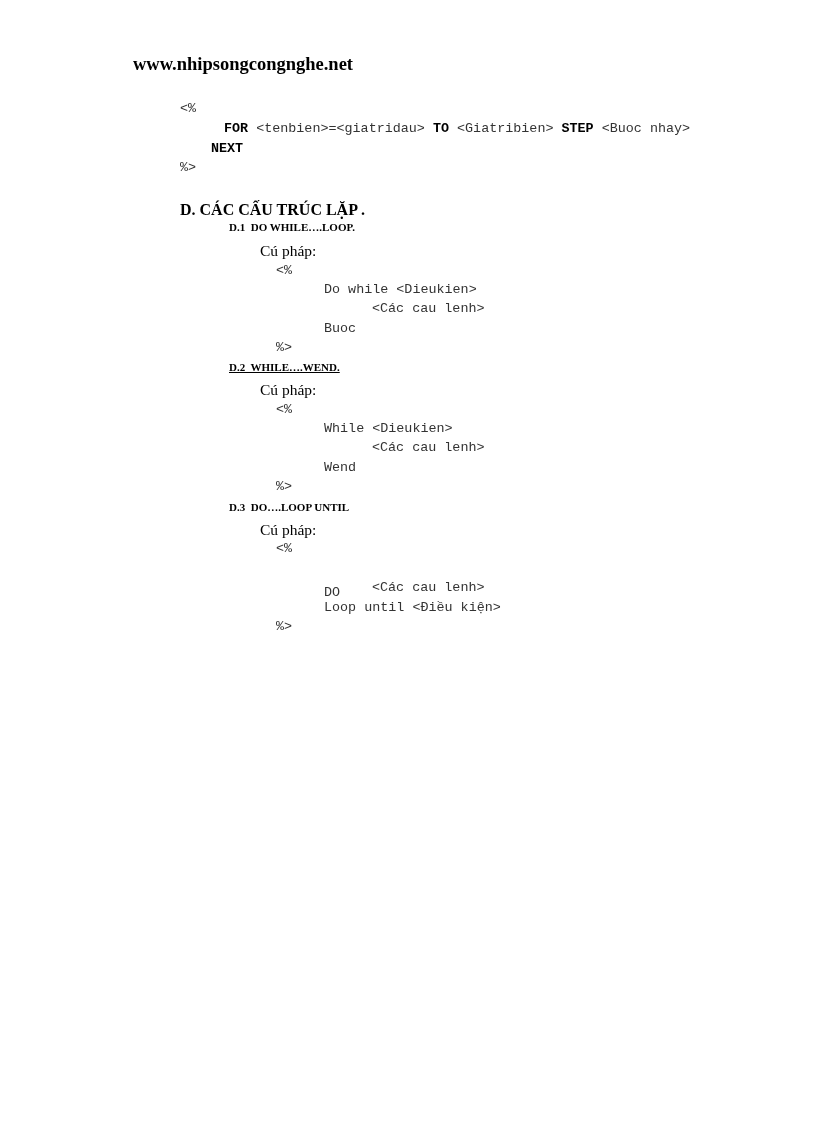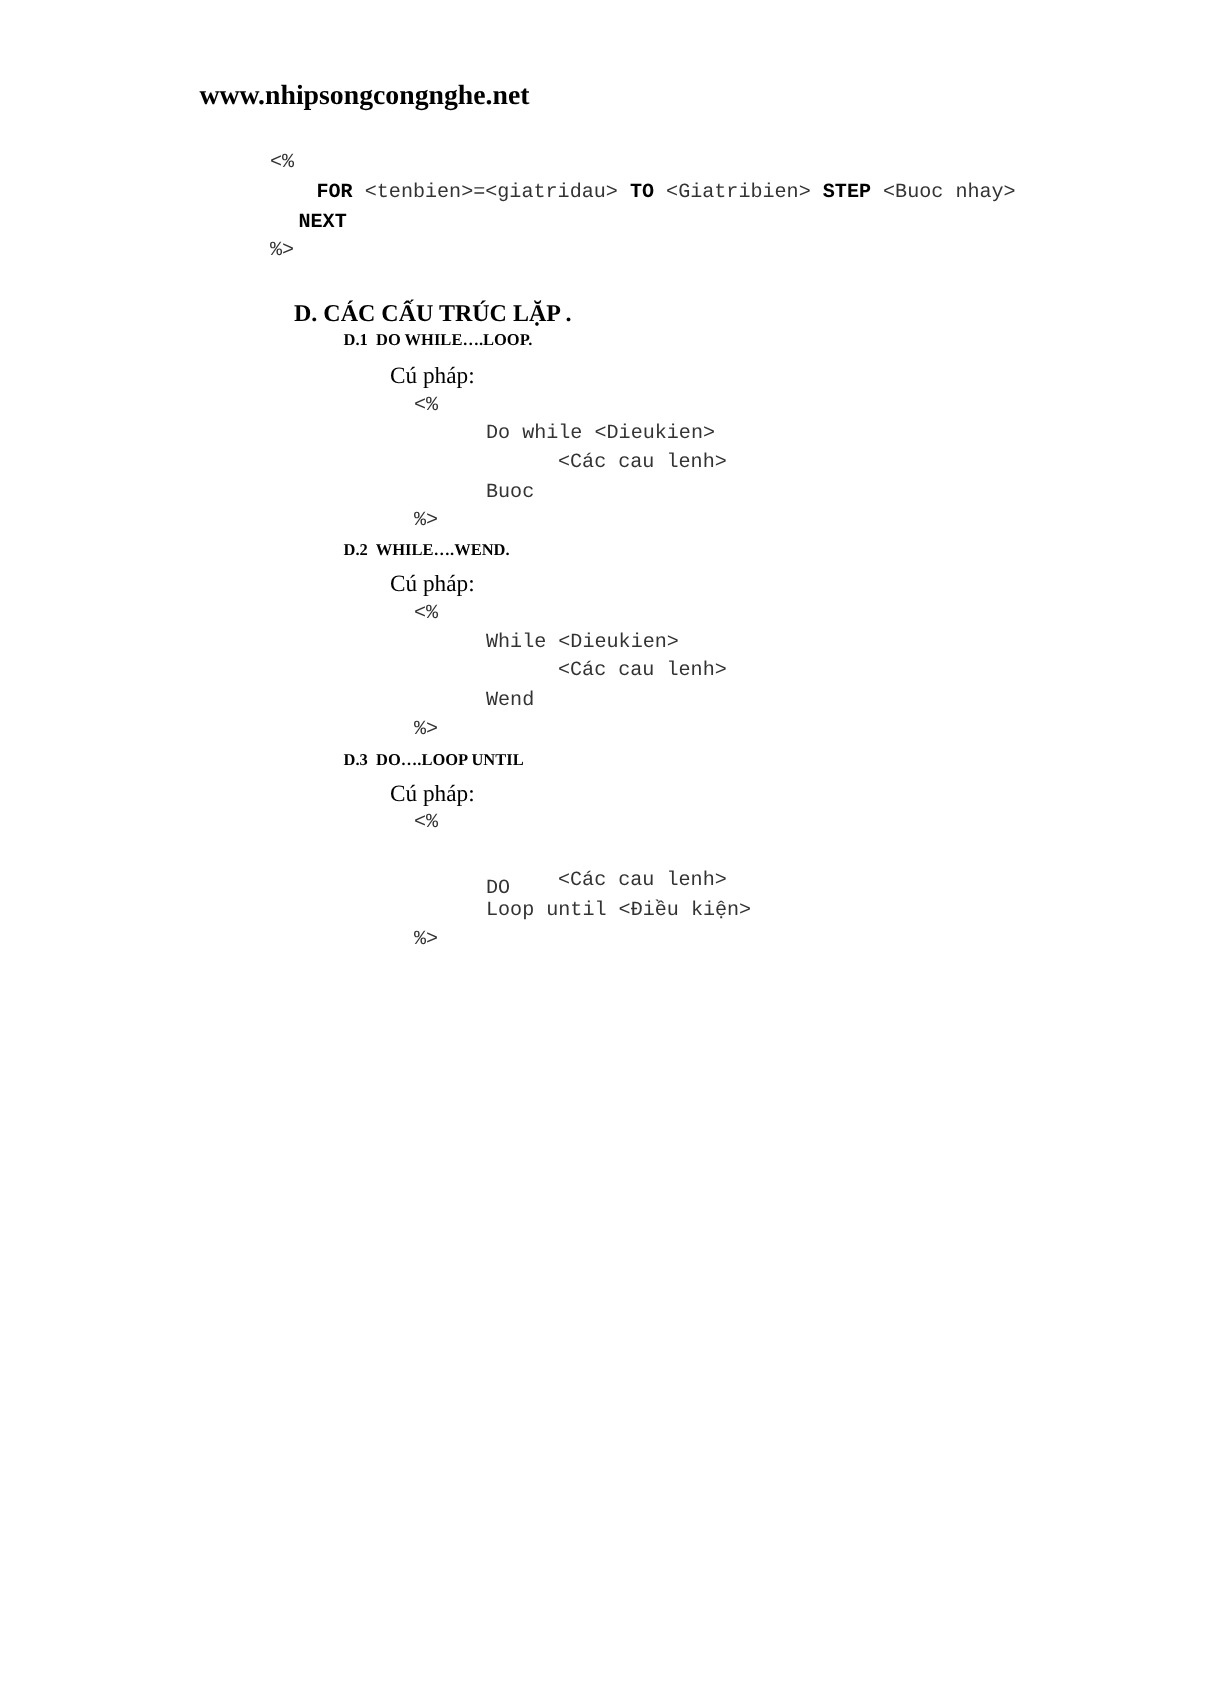--- a/index.html
+++ b/index.html
@@ -1,47 +1,47 @@
 <!DOCTYPE html>
 <html><head>
 <meta charset="utf-8">
 <style>
   html, body { margin:0; padding:0; background:#ffffff; }
   body { width:816px; height:1123px; position:relative; overflow:hidden; color:#000; }
   .serif { font-family: "Liberation Serif", "DejaVu Serif", serif; }
   .mono { font-family: "Liberation Mono", "DejaVu Sans Mono", monospace; font-size:13.4px; color:#333; }
   .abs { position:absolute; white-space:pre; line-height:1; }
   .site { left:133px; top:55px; font-weight:bold; font-size:18.5px; }
-  .h1 { font-weight:bold; font-size:16px;margin-left:16px; }
+  .h1 { font-weight:bold; font-size:16px; }
   .h2 { font-weight:bold; font-size:11px; }
   .h3 { font-weight:normal; font-size:15.5px; }
   b.kw { font-weight:bold; color:#000; }
 </style>
 </head>
 <body>
 
 <div>
   <div class="abs serif site">www.nhipsongcongnghe.net</div>
 
   <div class="abs mono" style="left:180px; top:102px;">&lt;%</div>
-  <div class="abs mono" style="left:211px; top:122px;"><b class="kw">FOR</b><span> &lt;tenbien&gt;=&lt;giatridau&gt; </span><b class="kw">TO</b><span> &lt;Giatribien&gt; </span><b class="kw">STEP</b><span> &lt;Buoc nhay&gt;</span></div>
-  <div class="abs mono" style="left:199px; top:142px;"><b class="kw">NEXT</b></div>
+  <div class="abs mono" style="left:224px; top:122px;"><b class="kw">FOR</b><span> &lt;tenbien&gt;=&lt;giatridau&gt; </span><b class="kw">TO</b><span> &lt;Giatribien&gt; </span><b class="kw">STEP</b><span> &lt;Buoc nhay&gt;</span></div>
+  <div class="abs mono" style="left:211px; top:142px;"><b class="kw">NEXT</b></div>
   <div class="abs mono" style="left:180px; top:161px;">%&gt;</div>
 
   <div class="abs serif h1" style="left:180px; top:202px;">D. CÁC CẤU TRÚC LẶP .</div>
 
   <div class="abs serif h2" style="left:229px; top:222px;">D.1  DO WHILE….LOOP.</div>
   <div class="abs serif h3" style="left:260px; top:243px;">Cú pháp:</div>
   <div class="abs mono" style="left:276px; top:264px;">&lt;%</div>
   <div class="abs mono" style="left:324px; top:283px;text-align:center;">Do while &lt;Dieukien&gt;</div>
   <div class="abs mono" style="left:372px; top:302px;">&lt;Các cau lenh&gt;</div>
   <div class="abs mono" style="left:324px; top:322px;">Buoc</div>
   <div class="abs mono" style="left:276px; top:341px;">%&gt;</div>
 
-  <div class="abs serif h2" style="left:229px; top:362px;">D.2  WHILE….WEND.</div>
+  <div class="abs serif h2" style="left:229px; top:362px;text-decoration:underline;">D.2  WHILE….WEND.</div>
   <div class="abs serif h3" style="left:260px; top:382px;">Cú pháp:</div>
   <div class="abs mono" style="left:276px; top:403px;">&lt;%</div>
   <div class="abs mono" style="left:324px; top:422px;">While &lt;Dieukien&gt;</div>
   <div class="abs mono" style="left:372px; top:441px;">&lt;Các cau lenh&gt;</div>
   <div class="abs mono" style="left:324px; top:461px;">Wend</div>
   <div class="abs mono" style="left:276px; top:480px;">%&gt;</div>
 
   <div class="abs serif h2" style="left:229px; top:502px;">D.3  DO….LOOP UNTIL</div>
   <div class="abs serif h3" style="left:260px; top:522px;">Cú pháp:</div>
   <div class="abs mono" style="left:276px; top:542px;">&lt;%</div>

